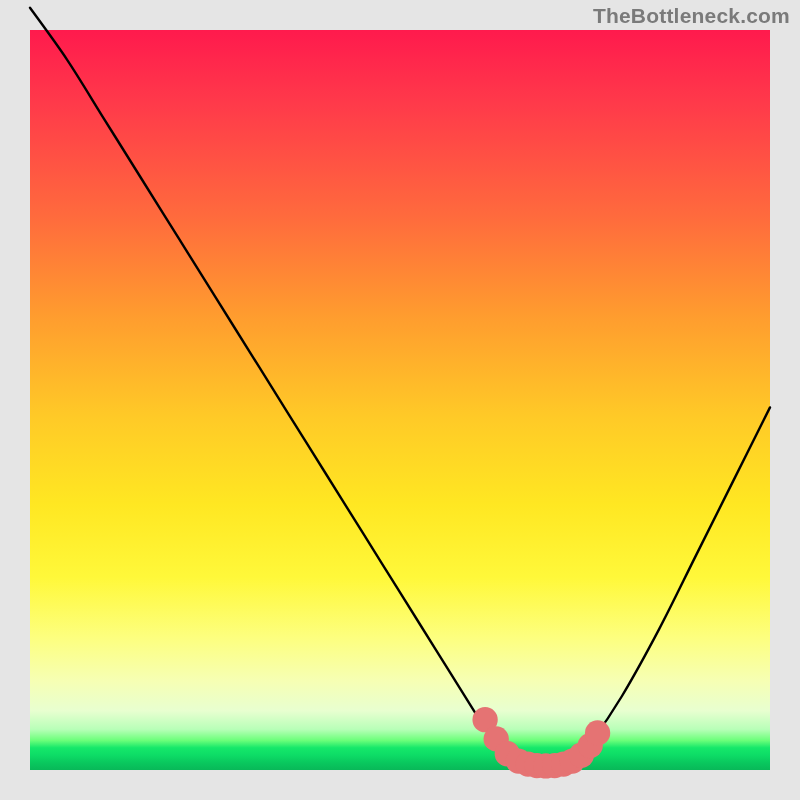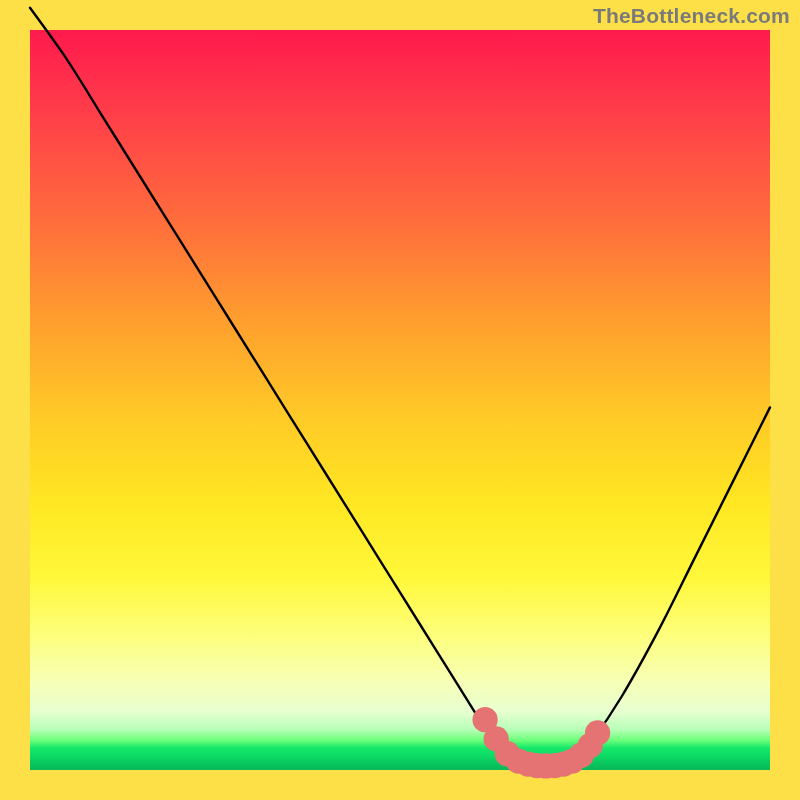--- a/index.html
+++ b/index.html
@@ -9,21 +9,21 @@
     height: 800px;
     background: #000;
     overflow: hidden;
   }
   .frame {
     position: absolute;
     left: 0;
     top: 0;
     width: 800px;
     height: 800px;
-    background: #fde047;
+    background: #e5e5e5;
   }
   .plot-area {
     position: absolute;
     left: 30px;
     top: 30px;
     width: 740px;
     height: 740px;
     
     background: linear-gradient(
       to bottom,

